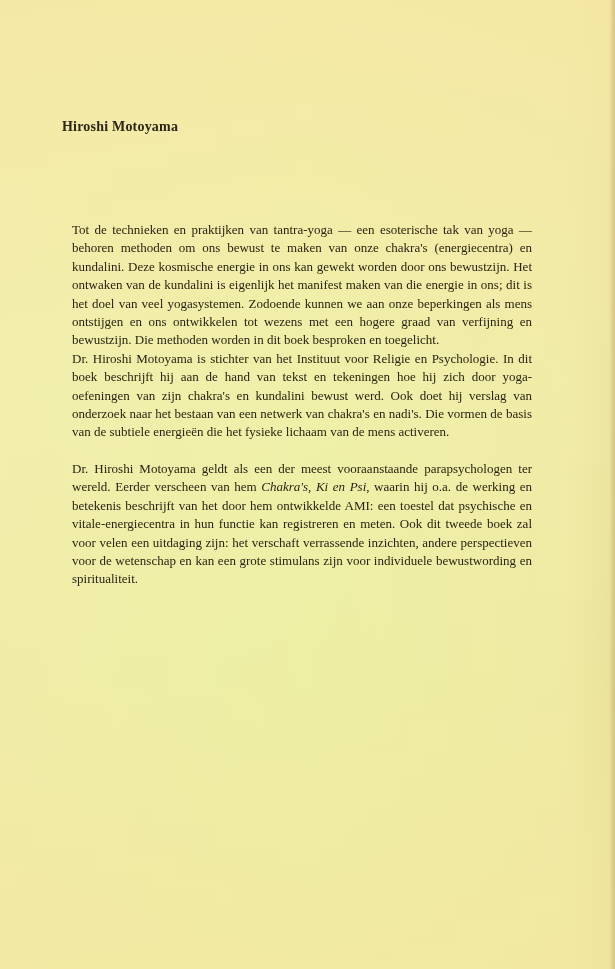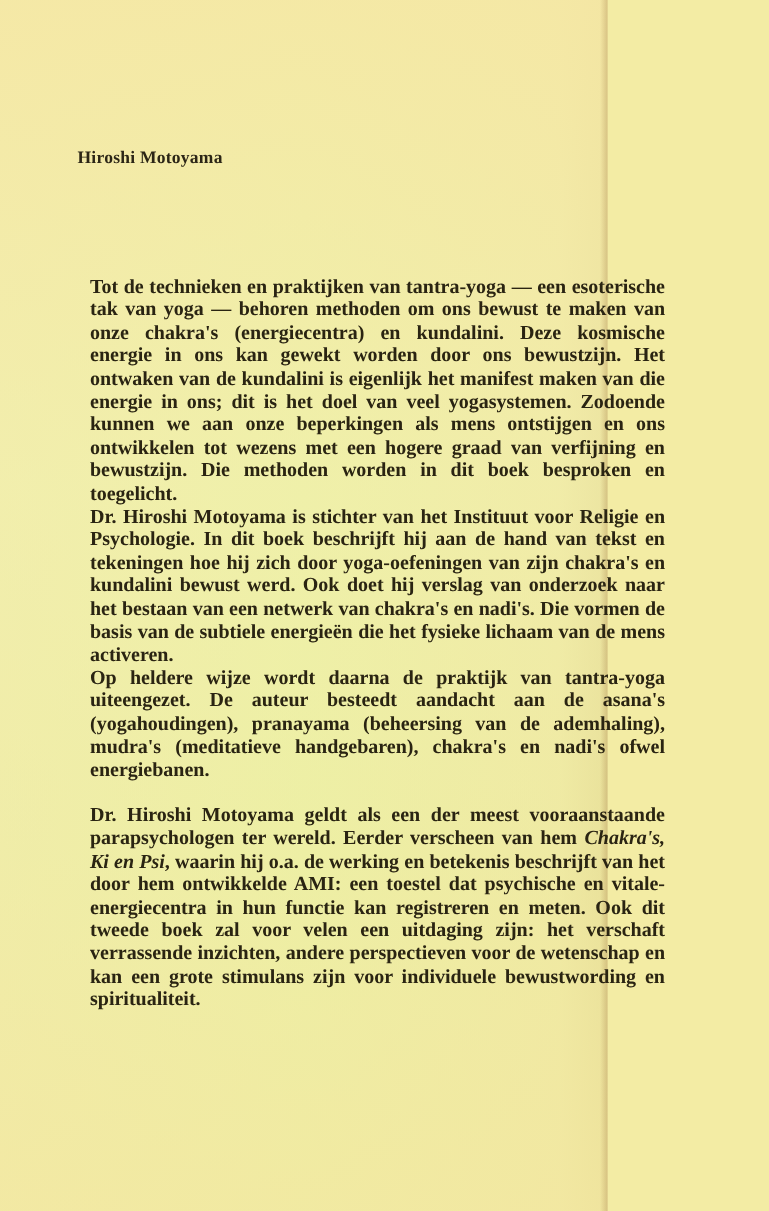--- a/index.html
+++ b/index.html
@@ -9,21 +9,21 @@
     body {
       width: 615px;
       height: 969px;
       overflow: hidden;
       background: #f3eca4;
       position: relative;
     }
     .page {
       position: absolute;
       left: 0; top: 0;
-      width: 486px; height: 969px;
+      width: 615px; height: 969px;
       background:
         linear-gradient(180deg, rgba(245,232,165,0.9) 0%, rgba(240,240,170,0.6) 40%, rgba(236,238,160,0.5) 70%, rgba(242,232,160,0.8) 100%),
         linear-gradient(90deg, #f4ebb0 0%, #eef0a8 50%, #f2e6a6 92%, #e6d494 100%);
     }
     .right-edge {
       position: absolute;
       right: 0; top: 0;
       width: 6px; height: 969px;
       background: linear-gradient(90deg, rgba(200,180,110,0) 0%, rgba(190,160,100,0.5) 100%);
     }
@@ -46,22 +46,22 @@
       font-size: 14px;
       color: #2c2616;
       letter-spacing: 0.6px;
     }
     .body-text {
       position: absolute;
       left: 72px;
       top: 221px;
       width: 460px;
       font-family: "Liberation Serif", serif;
-      font-weight: bold;
-      font-size: 16px;
+      font-weight: normal;
+      font-size: 13px;
       line-height: 18.4px;
       color: #2a2412;
       text-align: justify;
     }
     .para {
       margin: 0;
     }
     .para-gap {
       margin-top: 18px;
     }
@@ -73,16 +73,15 @@
 <body>
 
 <div class="page">
   <div class="right-edge"></div>
 
   <div class="author">Hiroshi Motoyama</div>
 
   <div class="body-text">
     <p class="para">Tot de technieken en praktijken van tantra-yoga — een esoterische tak van yoga — behoren methoden om ons bewust te maken van onze chakra's (energiecentra) en kundalini. Deze kosmische energie in ons kan gewekt worden door ons bewustzijn. Het ontwaken van de kundalini is eigenlijk het manifest maken van die energie in ons; dit is het doel van veel yogasystemen. Zodoende kunnen we aan onze beperkingen als mens ontstijgen en ons ontwikkelen tot wezens met een hogere graad van verfijning en bewustzijn. Die methoden worden in dit boek besproken en toegelicht.</p>
     <p class="para">Dr. Hiroshi Motoyama is stichter van het Instituut voor Religie en Psychologie. In dit boek beschrijft hij aan de hand van tekst en tekeningen hoe hij zich door yoga-oefeningen van zijn chakra's en kundalini bewust werd. Ook doet hij verslag van onderzoek naar het bestaan van een netwerk van chakra's en nadi's. Die vormen de basis van de subtiele energieën die het fysieke lichaam van de mens activeren.</p>
-    <p class="para">Op heldere wijze wordt daarna de praktijk van tantra-yoga uiteengezet. De auteur besteedt aandacht aan de asana's (yogahoudingen), pranayama (beheersing van de ademhaling), mudra's (meditatieve handgebaren), chakra's en nadi's ofwel energiebanen.</p>
     <p class="para para-gap"><span>Dr. Hiroshi Motoyama geldt als een der meest vooraanstaande parapsychologen ter wereld. Eerder verscheen van hem </span><span class="italic">Chakra's, Ki en Psi</span><span>, waarin hij o.a. de werking en betekenis beschrijft van het door hem ontwikkelde AMI: een toestel dat psychische en vitale-energiecentra in hun functie kan registreren en meten. Ook dit tweede boek zal voor velen een uitdaging zijn: het verschaft verrassende inzichten, andere perspectieven voor de wetenschap en kan een grote stimulans zijn voor individuele bewustwording en spiritualiteit.</span></p>
   </div>
 </div>
 
 </body></html>

